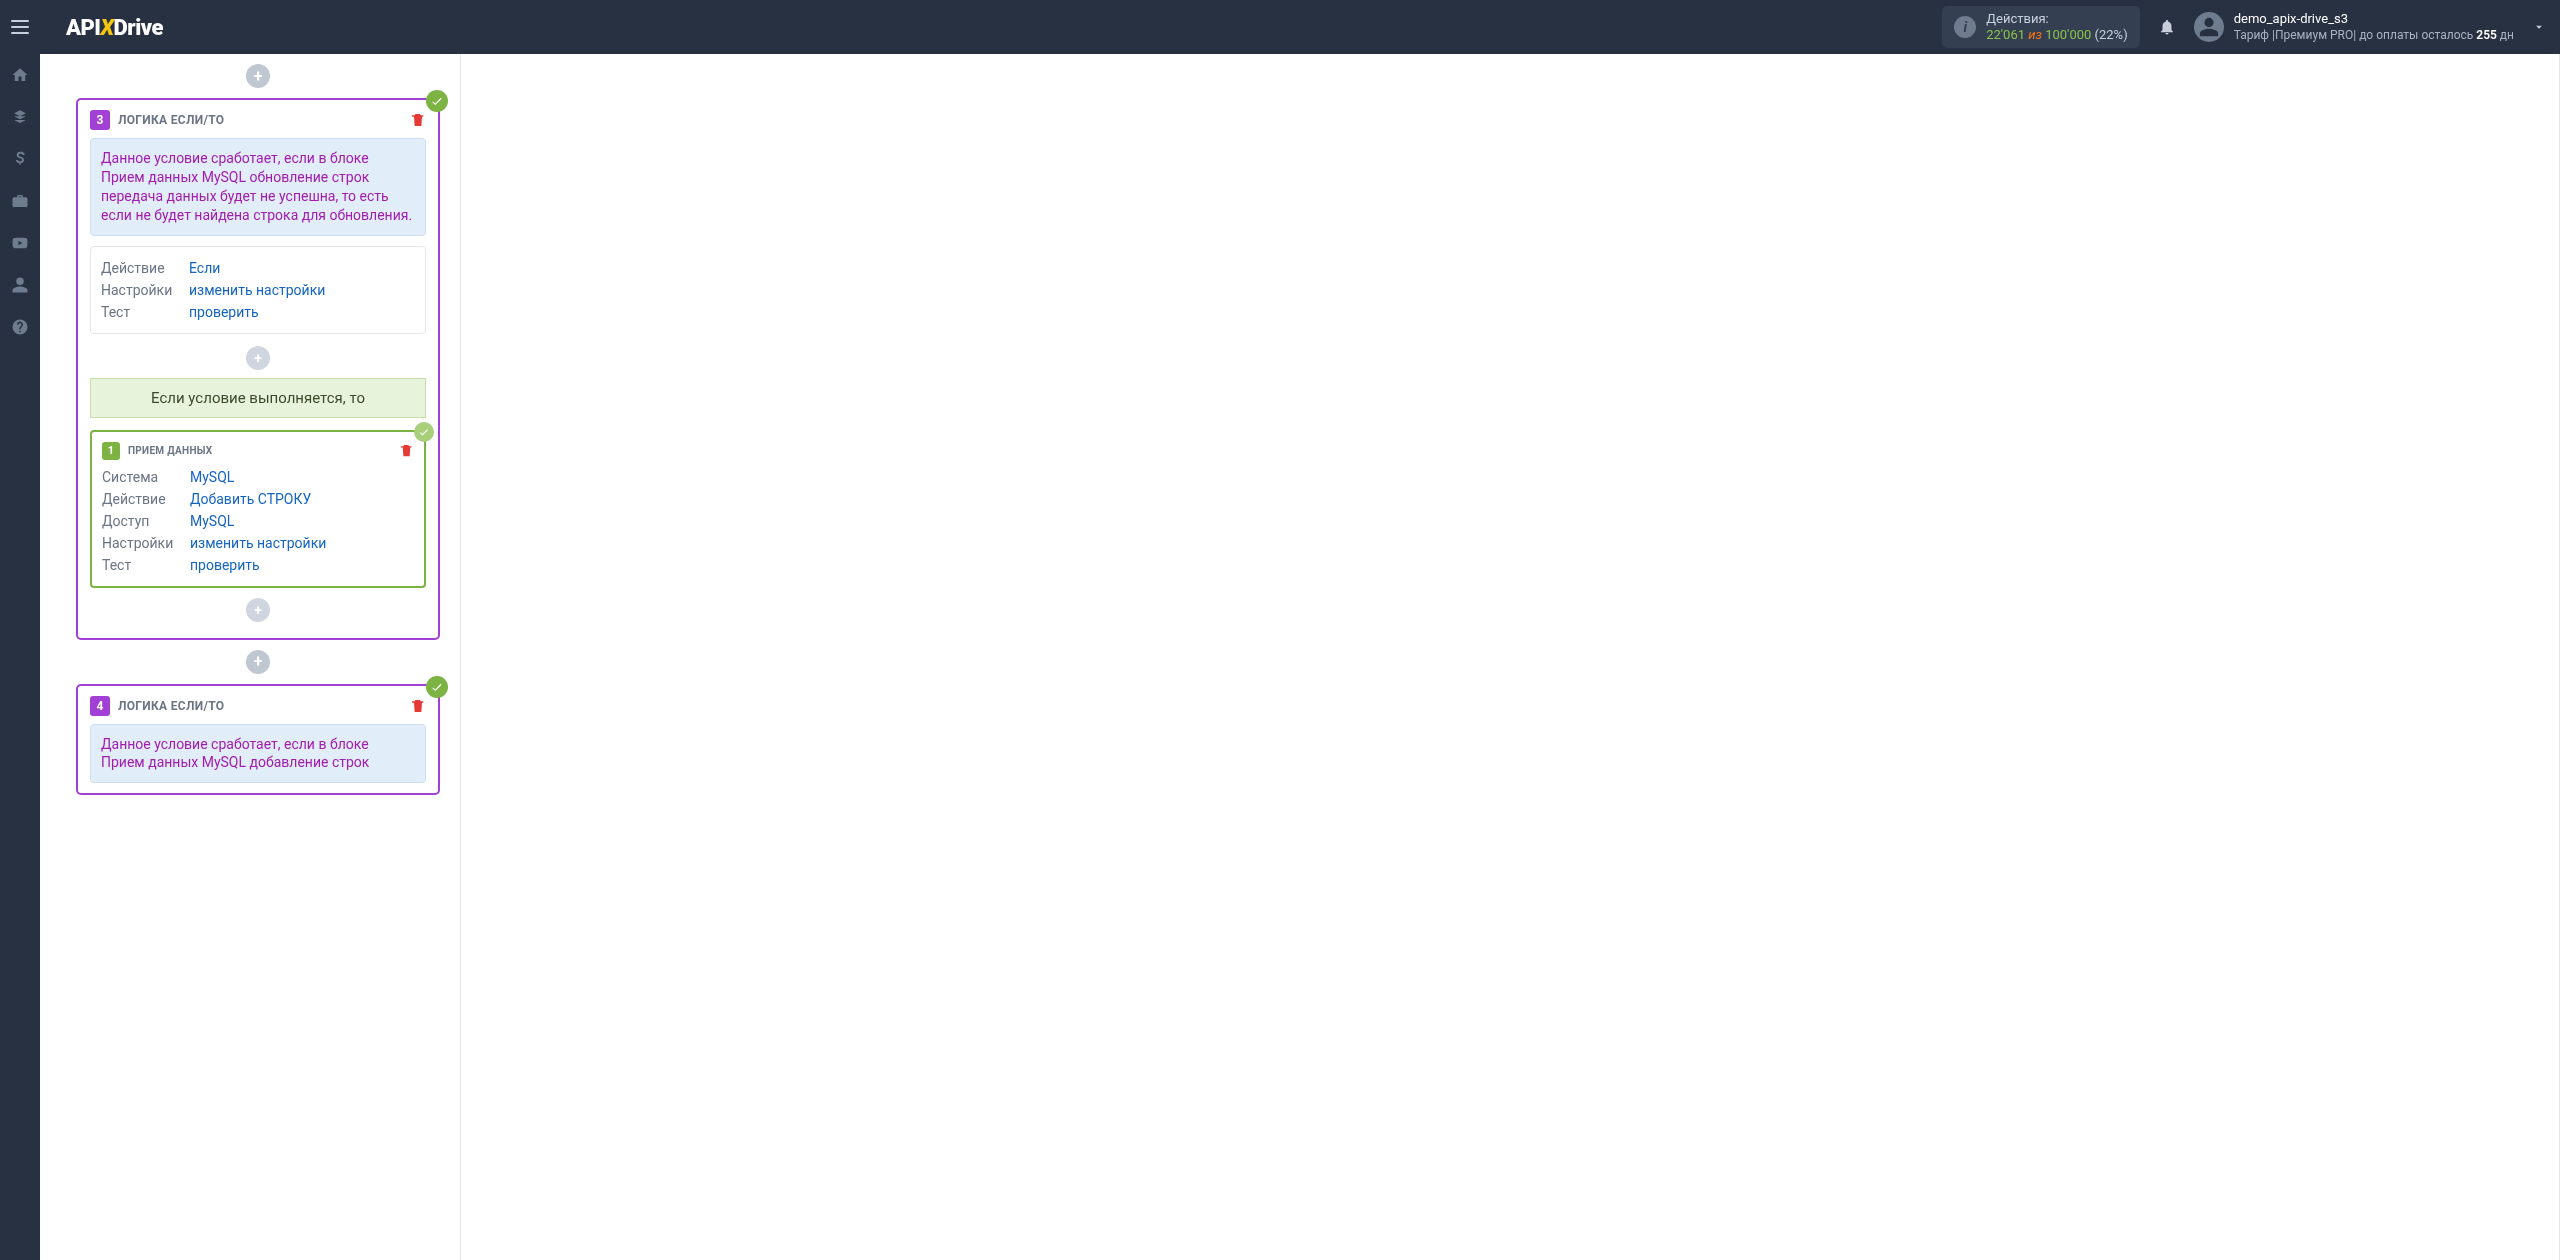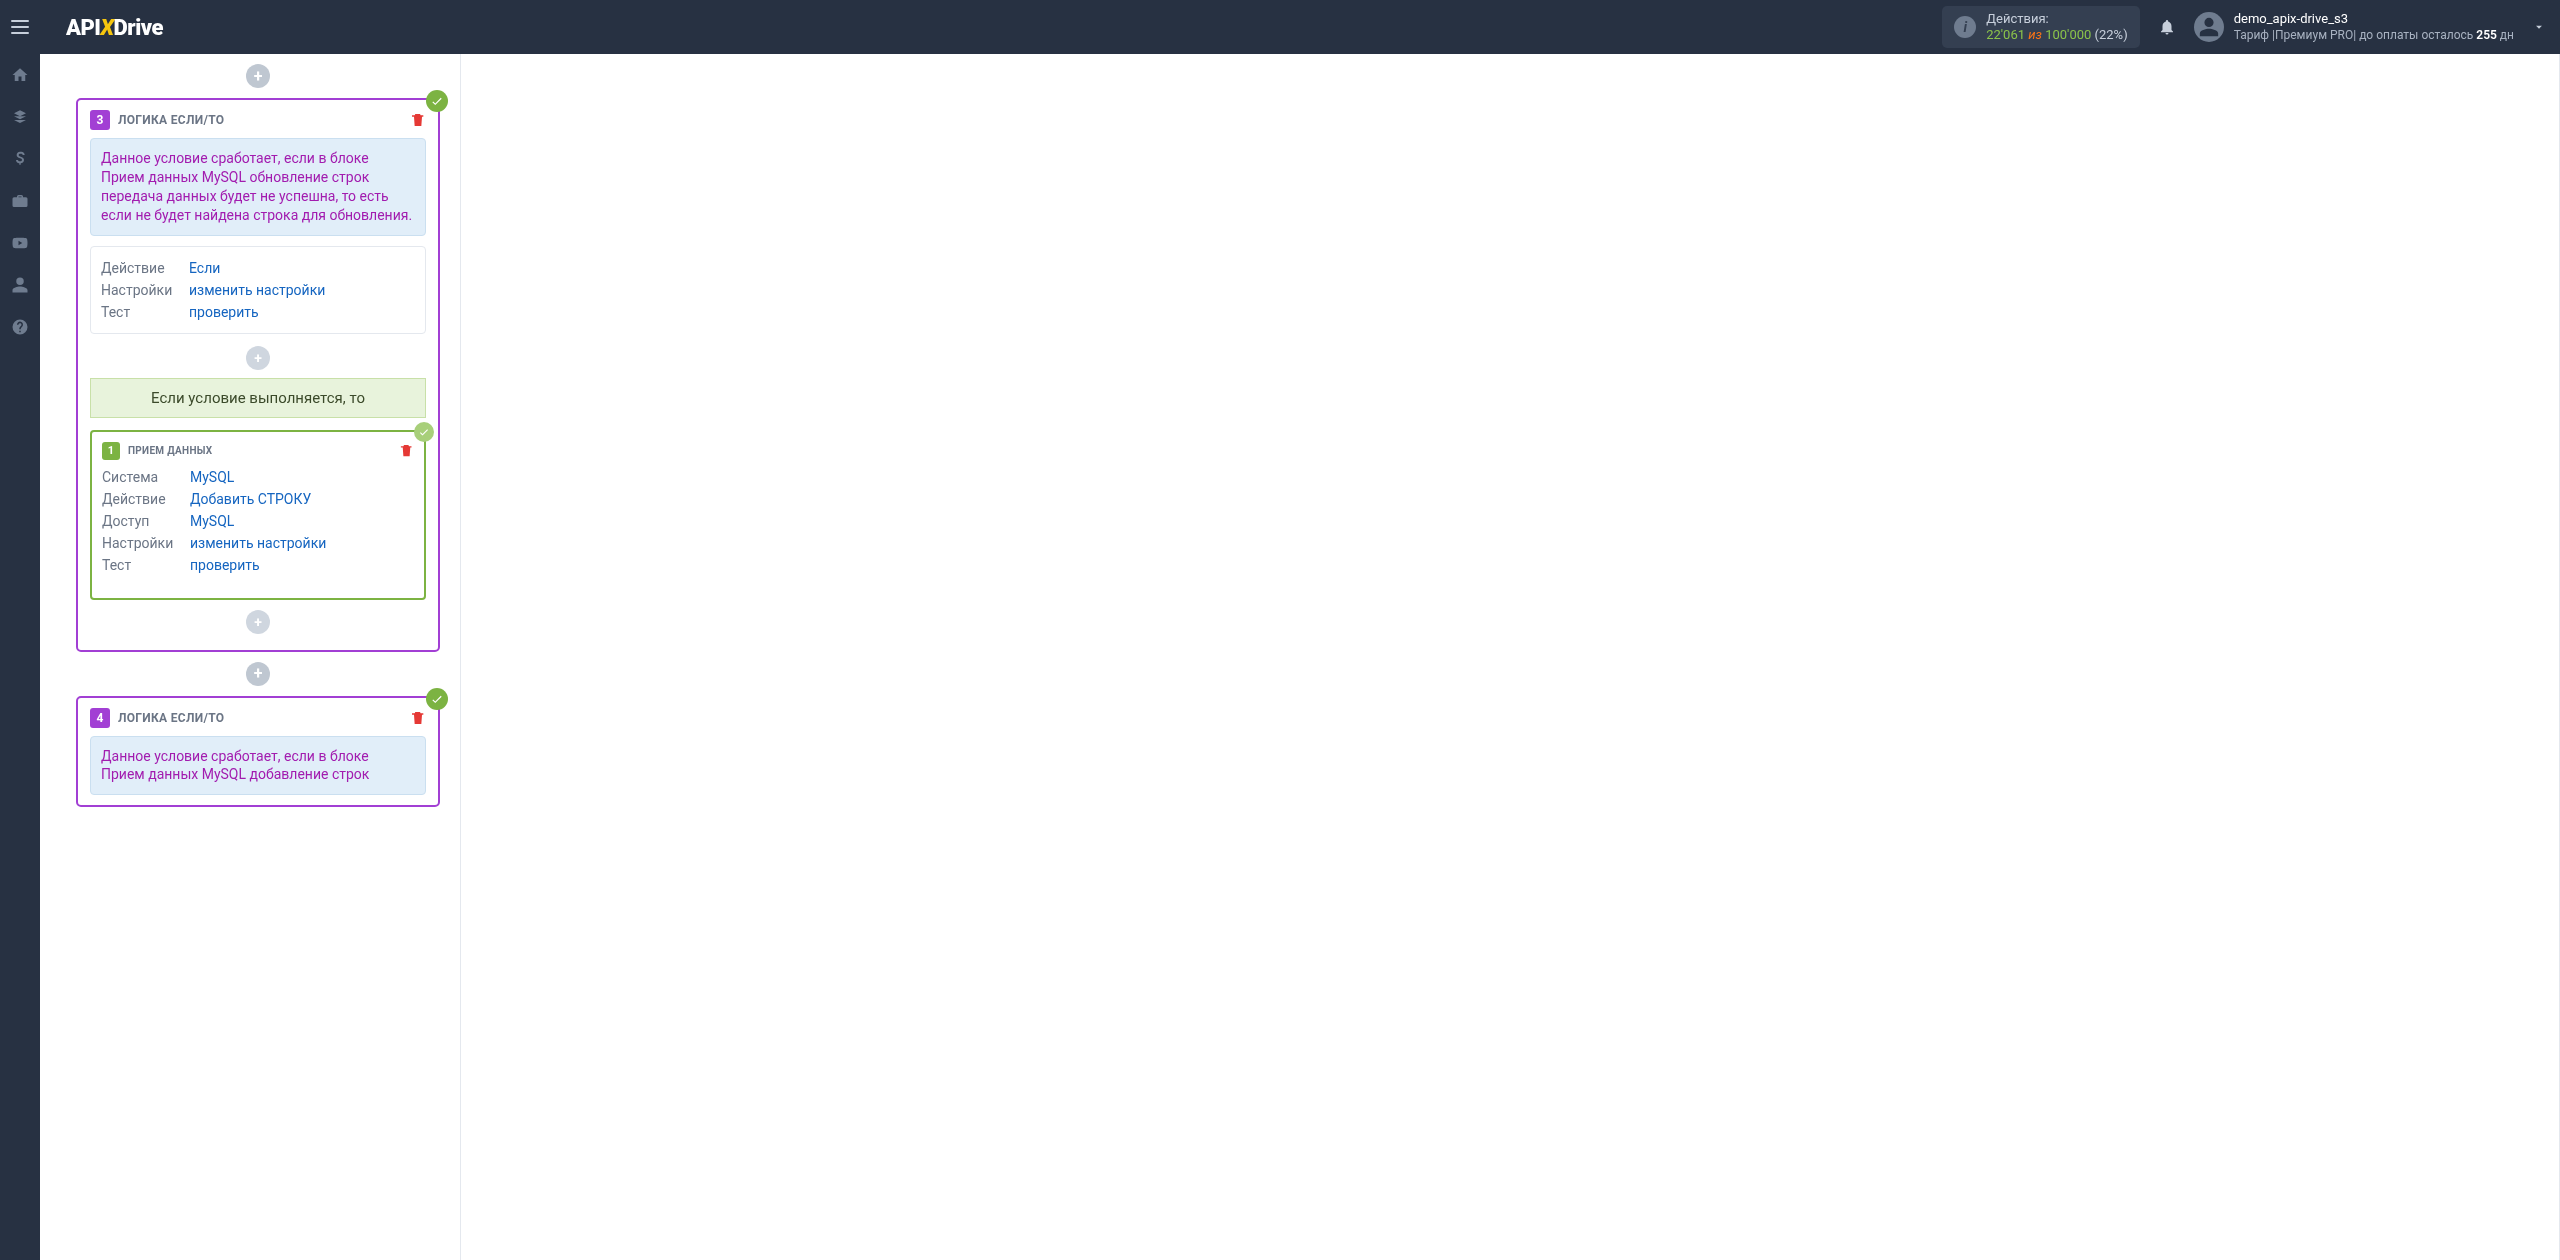--- a/index.html
+++ b/index.html
@@ -52,21 +52,21 @@
 .row .val { color: #1565c0; cursor: pointer; }
 
 .iftrue { margin: 0 12px 12px 12px; background: #e8f3dc; border: 1px solid #c8e0a8; border-radius: 0; padding: 10px; text-align: center; color: #3b4a2a; font-size: 15px; }
 
 .subblock { margin: 0 12px 0 12px; border: 2px solid #7cb342; border-radius: 4px; position: relative; }
 .subblock .subcheck { position: absolute; right: -10px; top: -10px; width: 20px; height: 20px; border-radius: 50%; background: #a8cf7a; display: flex; align-items: center; justify-content: center; }
 .subblock .subcheck svg { fill: #fff; width: 12px; height: 12px; }
 .sub-head { display: flex; align-items: center; padding: 10px 10px 6px 10px; }
 .sub-num { width: 18px; height: 18px; background: #7cb342; color: #fff; font-size: 11px; font-weight: 700; border-radius: 3px; display: flex; align-items: center; justify-content: center; margin-right: 8px; }
 .sub-title { color: #6b7585; font-weight: 700; font-size: 10px; letter-spacing: 0.3px; text-align: center; }
-.sub-body { padding: 0 10px 22px 10px; }
+.sub-body { padding: 0 10px 10px 10px; }
 
 .addbtn-sm { width: 24px; height: 24px; border-radius: 50%; background: #cfd6df; color: #fff; display: flex; align-items: center; justify-content: center; font-size: 14px; font-weight: 700; margin: 8px auto; cursor: pointer; }
 
 .col-right { flex: 1; border-right: 1px solid #e4e8ee; border-left: 1px solid #e4e8ee; }
 
 svg { display: block; }
 </style>
 </head>
 <body>
 

